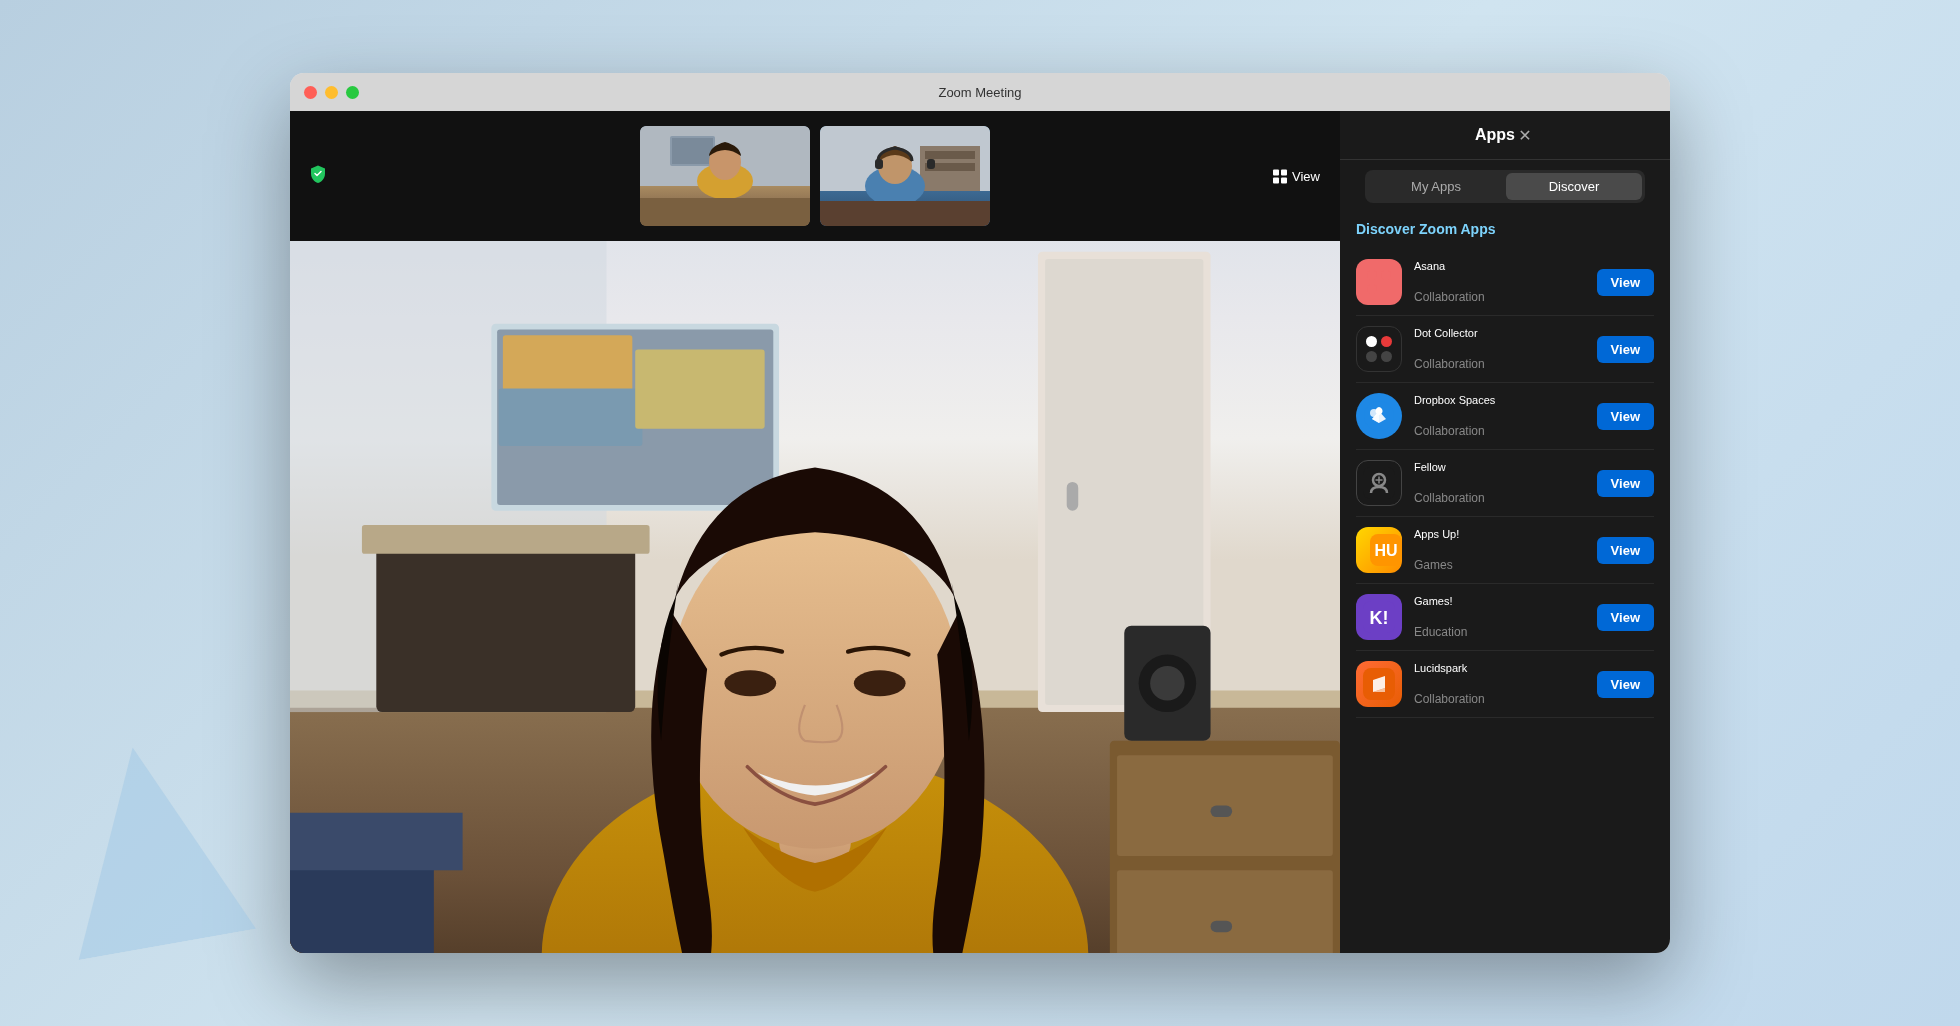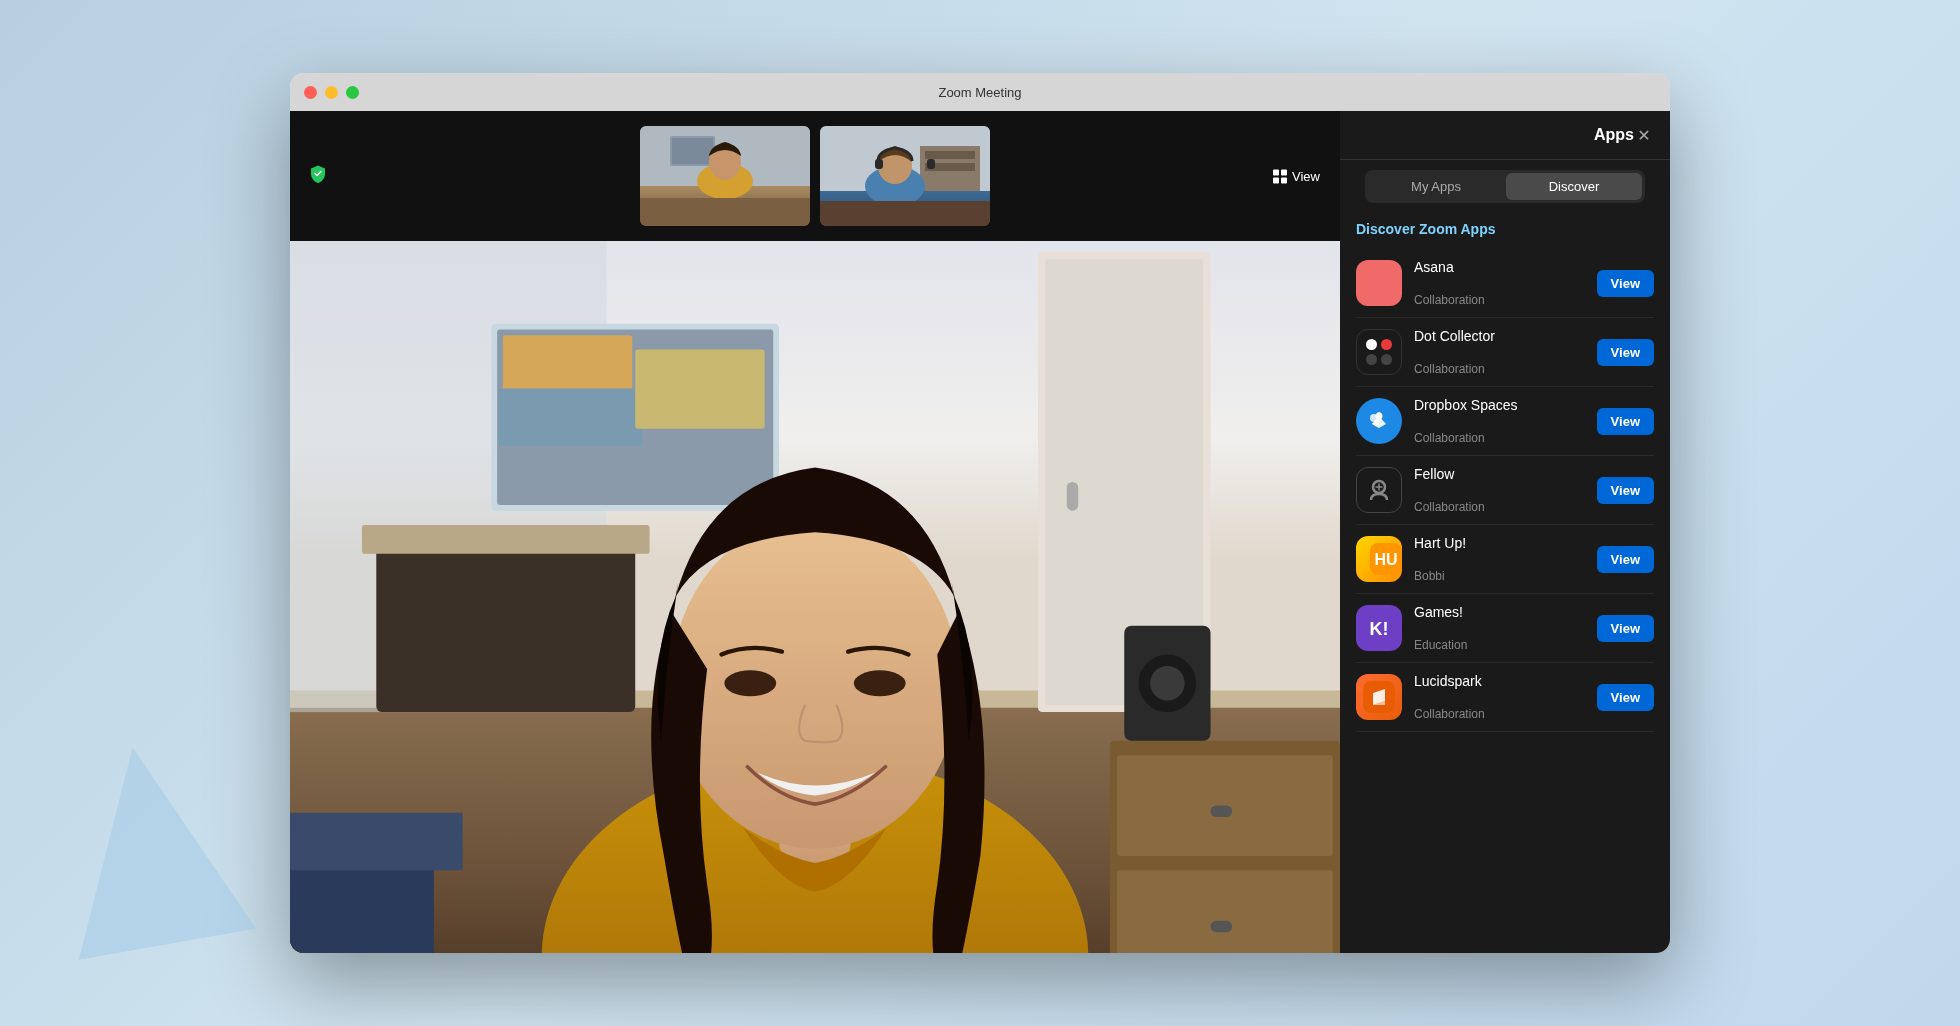--- a/index.html
+++ b/index.html
@@ -232,21 +232,21 @@
     .right-panel {
       width: 330px;
       background: #1a1a1a;
       display: flex;
       flex-direction: column;
       flex-shrink: 0;
     }
     .panel-header {
       display: flex;
       align-items: center;
-      justify-content: flex-end;
+      justify-content: center;
       padding: 14px 16px;
       border-bottom: 1px solid #333;
     }
     .panel-title {
       color: #fff;
       font-size: 16px;
       font-weight: 600;
     }
     .close-btn {
       color: #aaa;
@@ -311,21 +311,21 @@
       align-items: center;
       justify-content: center;
       font-size: 20px;
       font-weight: bold;
     }
     .app-info {
       flex: 1;
     }
     .app-name {
       color: #fff;
-      font-size: 14px;
+      font-size: 11px;
       font-weight: 500;
     }
     .app-category {
       color: #888;
       font-size: 12px;
       margin-top: 18px;
     }
     .view-app-btn {
       background: #0068d6;
       color: #fff;
@@ -672,22 +672,22 @@
           </div>
 
           <div class="app-item">
             <div class="app-icon" style="background:linear-gradient(135deg,#ffd700,#ff8c00);overflow:hidden;display:flex;align-items:center;justify-content:flex-end;">
               <svg width="32" height="32" viewBox="0 0 32 32">
                 <rect width="32" height="32" fill="#ff9500" rx="8"></rect>
                 <text x="16" y="22" text-anchor="middle" font-size="16" font-weight="bold" fill="#fff">HU</text>
               </svg>
             </div>
             <div class="app-info">
-              <div class="app-name">Hart Up!</div>
-              <div class="app-category">Bobbi</div>
+              <div class="app-name">Apps Up!</div>
+              <div class="app-category">Games</div>
             </div>
             <button class="view-app-btn">View</button>
           </div>
 
           <div class="app-item">
             <div class="app-icon" style="background:#6c3fc5;display:flex;align-items:center;justify-content:center;">
               <svg width="32" height="32" viewBox="0 0 32 32">
                 <rect width="32" height="32" fill="#6c3fc5" rx="8"></rect>
                 <text x="16" y="23" text-anchor="middle" font-size="18" font-weight="900" fill="#fff">K!</text>
               </svg>

